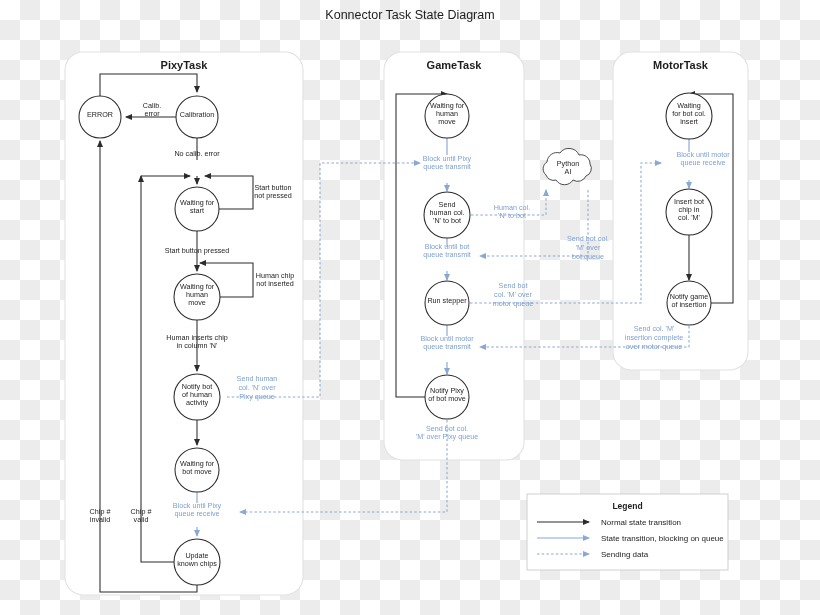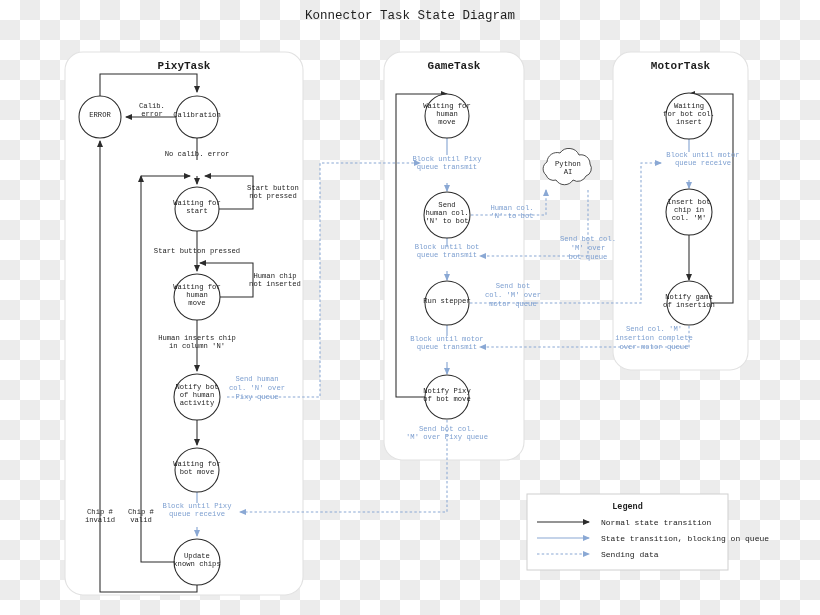--- a/index.html
+++ b/index.html
@@ -8,21 +8,21 @@
     width:820px;height:615px;
     font-family:"Liberation Sans", sans-serif;
     background-color:#ffffff;
     background-image:
       linear-gradient(45deg,#ececec 25%,transparent 25%,transparent 75%,#ececec 75%,#ececec),
       linear-gradient(45deg,#ececec 25%,transparent 25%,transparent 75%,#ececec 75%,#ececec);
     background-size:40px 40px;
     background-position:0 0,20px 20px;
     overflow:hidden;
   }
-  #stage{position:relative;width:820px;height:526px;font-family:Liberation Mono, monospace;}
+  #stage{position:relative;width:820px;height:526px;}
   svg#diagram{position:absolute;left:0;top:0;width:820px;height:615px;}
 
   .panel-rect{fill:#ffffff;stroke:#e2e2e2;stroke-width:1.1;}
   .panel-title{font-size:11px;font-weight:bold;fill:#1d1d1d;text-anchor:middle;}
   .diagram-title{font-size:12.5px;fill:#1d1d1d;text-anchor:middle;}
 
   .node-circle{fill:#ffffff;stroke:#2b2b2b;stroke-width:1.05;}
   .node-label{font-size:7.2px;fill:#1d1d1d;text-anchor:middle;}
   .edge-label{font-size:7.2px;fill:#1d1d1d;text-anchor:middle;}
   .edge-label-blue{font-size:7.2px;fill:#7d9fd0;text-anchor:middle;}

